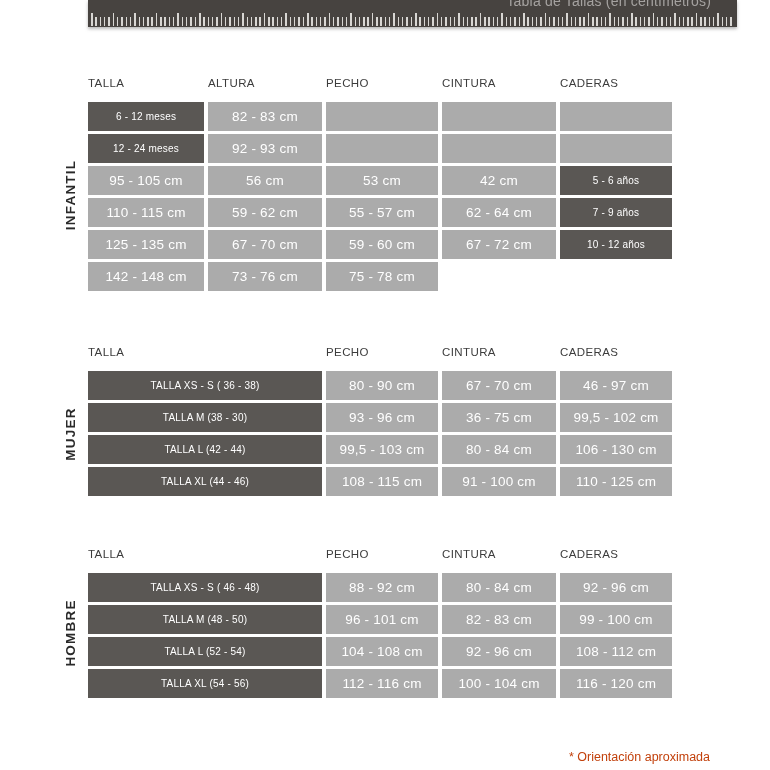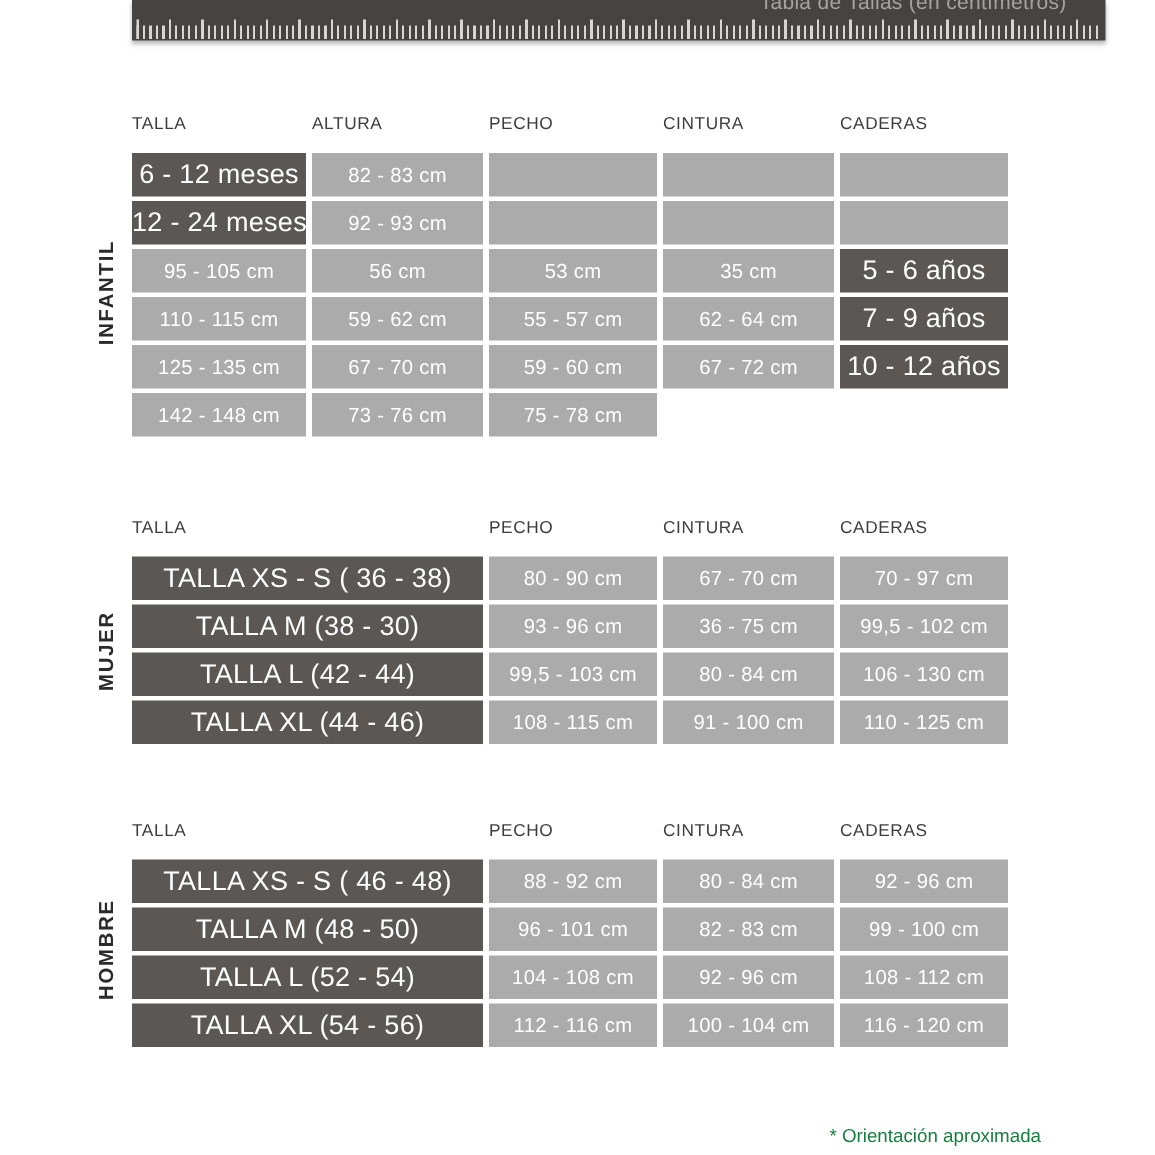--- a/index.html
+++ b/index.html
@@ -40,32 +40,32 @@
   .cols4 .thead, .cols4 .tbody { grid-template-columns:234px 112px 114px 112px; }
   .th {
     text-align:left; height:16px; line-height:16px;
     font-size:11.5px; color:var(--header_text,#3c3c3c); letter-spacing:.4px;
   }
   .td {
     height:29px; line-height:29px; text-align:center; white-space:nowrap;
     background:var(--light_cell,#ababab); color:var(--cell_text,#ffffff);
     font-size:13.5px; letter-spacing:.2px;
   }
-  .td.dark { background:var(--dark_cell,#5a5754); font-size:18px; }
+  .td.dark { background:var(--dark_cell,#5a5754); font-size:10px; }
 
   
   .group-label {
     position:absolute; left:21px; width:100px; height:16px; text-align:center;
     transform:rotate(-90deg); transform-origin:center;
     font-weight:bold; font-size:13.5px; letter-spacing:1.2px; color:#2a2a2a;
   }
 
   .footnote {
-    position:absolute; top:750px; right:76px; white-space:nowrap;
-    font-size:12.5px; color:#15803d;
+    position:absolute; top:750px; right:60px; white-space:nowrap;
+    font-size:12.5px; color:#c2410c;
   }
 </style>
 </head>
 <body>
 
 <div class="page">
 
   <div class="topbar">
     <div class="topbar-title">Tabla de Tallas (en centímetros)</div>
     <div class="ticks short"></div>
@@ -88,21 +88,21 @@
         <div class="td"></div>
         <div class="td"></div>
         <div class="td dark">12 - 24 meses</div>
         <div class="td">92 - 93 cm</div>
         <div class="td"></div>
         <div class="td"></div>
         <div class="td"></div>
         <div class="td">95 - 105 cm</div>
         <div class="td">56 cm</div>
         <div class="td">53 cm</div>
-        <div class="td">35 cm</div>
+        <div class="td">42 cm</div>
         <div class="td dark">5 - 6 años</div>
         <div class="td">110 - 115 cm</div>
         <div class="td">59 - 62 cm</div>
         <div class="td">55 - 57 cm</div>
         <div class="td">62 - 64 cm</div>
         <div class="td dark">7 - 9 años</div>
         <div class="td">125 - 135 cm</div>
         <div class="td">67 - 70 cm</div>
         <div class="td">59 - 60 cm</div>
         <div class="td">67 - 72 cm</div>
@@ -118,21 +118,21 @@
     <div class="thead">
         <div class="th">TALLA</div>
         <div class="th">PECHO</div>
         <div class="th">CINTURA</div>
         <div class="th">CADERAS</div>
       </div>
     <div class="tbody">
         <div class="td dark">TALLA XS - S ( 36 - 38)</div>
         <div class="td">80 - 90 cm</div>
         <div class="td">67 - 70 cm</div>
-        <div class="td">70 - 97 cm</div>
+        <div class="td">46 - 97 cm</div>
         <div class="td dark">TALLA M (38 - 30)</div>
         <div class="td">93 - 96 cm</div>
         <div class="td">36 - 75 cm</div>
         <div class="td">99,5 - 102 cm</div>
         <div class="td dark">TALLA L (42 - 44)</div>
         <div class="td">99,5 - 103 cm</div>
         <div class="td">80 - 84 cm</div>
         <div class="td">106 - 130 cm</div>
         <div class="td dark">TALLA XL (44 - 46)</div>
         <div class="td">108 - 115 cm</div>

